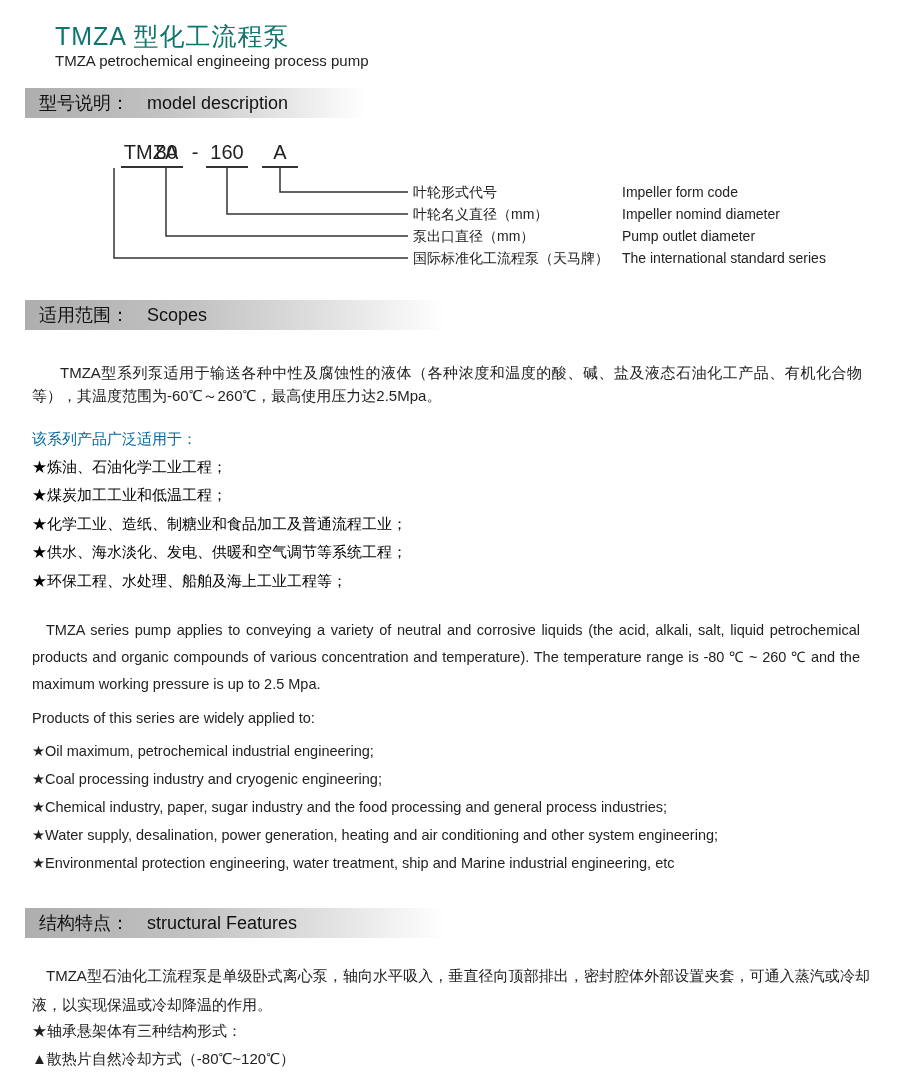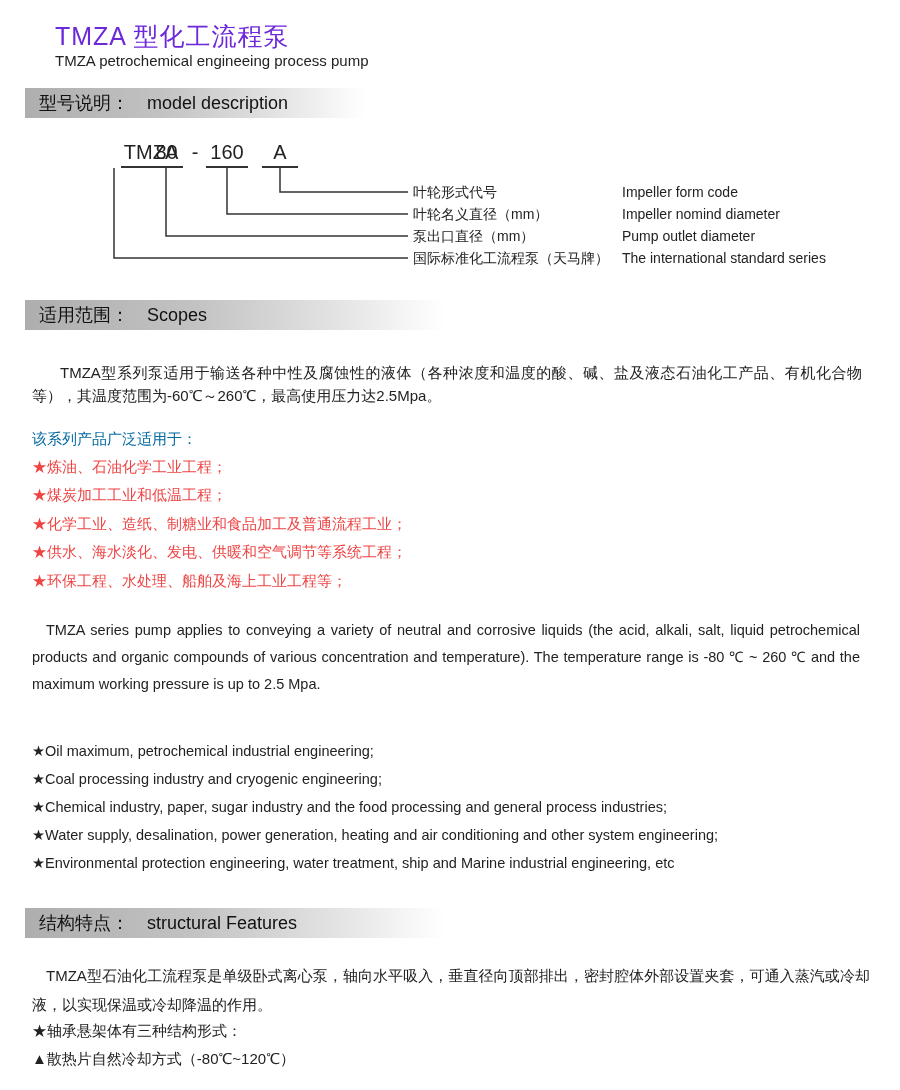--- a/index.html
+++ b/index.html
@@ -1,21 +1,21 @@
 <!DOCTYPE html>
 <html><head>
 <meta charset="utf-8">
 <style>
   html,body{margin:0;padding:0;background:#fff;}
   .page{
     position:relative;width:900px;height:1090px;background:#fff;overflow:hidden;
     font-family:"Liberation Sans",sans-serif;color:#1a1a1a;
   }
   .abs{position:absolute;}
-  .title-zh{left:55px;top:20px;font-size:25px;letter-spacing:1px;color:#6d28d9;}
+  .title-zh{left:55px;top:20px;font-size:25px;letter-spacing:1px;color:#0f766e;}
   .title-en{left:55px;top:52px;font-size:15px;color:#222;}
   .section-bar{
     left:25px;height:30px;display:flex;align-items:center;padding-left:14px;box-sizing:border-box;
     background:linear-gradient(90deg,#aeaeae 0%,#c2c2c2 40%,#e4e4e4 75%,#ffffff 100%);
   }
   .section-bar .zh{font-size:18px;color:#111;}
   .section-bar .en{font-size:18px;color:#111;margin-left:18px;}
   #bar-model{top:88px;width:340px;}
   #bar-scopes{top:300px;width:420px;}
   #bar-features{top:908px;width:420px;}
@@ -30,21 +30,21 @@
   #p-a{left:262px;width:36px;}
   .dlines{position:absolute;left:0;top:0;width:900px;height:132px;}
   .dlabel{position:absolute;font-size:14px;white-space:nowrap;color:#222;}
   .dlabel.zh{left:413px;}
   .dlabel.en{left:622px;}
   .drow-0{top:44px;} .drow-1{top:66px;} .drow-2{top:88px;} .drow-3{top:110px;}
   
   .para-zh{left:32px;top:361px;width:830px;font-size:15px;line-height:23px;text-align:justify;text-indent:28px;color:#222;}
   .list-intro-zh{left:32px;top:430px;font-size:15px;color:#0369a1;}
   .list-zh{left:32px;top:453px;width:830px;}
-  .list-zh>div{font-size:15px;line-height:28.4px;color:#ef4444;}
+  .list-zh>div{font-size:15px;line-height:28.4px;color:#000000;}
   .para-en{left:32px;top:617px;width:828px;font-size:14.5px;line-height:27px;text-align:justify;text-indent:14px;color:#222;}
   .list-intro-en{left:32px;top:710px;font-size:14.5px;color:#222;}
   .list-en{left:32px;top:737px;width:840px;}
   .list-en>div{font-size:14.5px;line-height:28px;color:#222;}
   .para-features{left:32px;top:962px;width:838px;font-size:15px;line-height:28.5px;text-align:justify;text-indent:14px;color:#222;}
   .feat-bullet{left:32px;top:1022px;font-size:15px;color:#222;}
   .feat-triangle{left:32px;top:1050px;font-size:15px;color:#222;}
 </style>
 </head>
 <body>
@@ -92,20 +92,21 @@
   <div class="abs list-intro-zh">该系列产品广泛适用于：</div>
   <div class="abs list-zh">
       <div>★炼油、石油化学工业工程；</div>
       <div>★煤炭加工工业和低温工程；</div>
       <div>★化学工业、造纸、制糖业和食品加工及普通流程工业；</div>
       <div>★供水、海水淡化、发电、供暖和空气调节等系统工程；</div>
       <div>★环保工程、水处理、船舶及海上工业工程等；</div>
     </div>
 
   <div class="abs para-en">TMZA series pump applies to conveying a variety of neutral and corrosive liquids (the acid, alkali, salt, liquid petrochemical products and organic compounds of various concentration and temperature). The temperature range is -80 ℃ ~ 260 ℃ and the maximum working pressure is up to 2.5 Mpa.</div>
+  <div class="abs list-intro-en">Products of this series are widely applied to:</div>
   <div class="abs list-en">
       <div>★Oil maximum, petrochemical industrial engineering;</div>
       <div>★Coal processing industry and cryogenic engineering;</div>
       <div>★Chemical industry, paper, sugar industry and the food processing and general process industries;</div>
       <div>★Water supply, desalination, power generation, heating and air conditioning and other system engineering;</div>
       <div>★Environmental protection engineering, water treatment, ship and Marine industrial engineering, etc</div>
     </div>
 
   <div class="abs section-bar" id="bar-features">
     <span class="zh">结构特点：</span>

